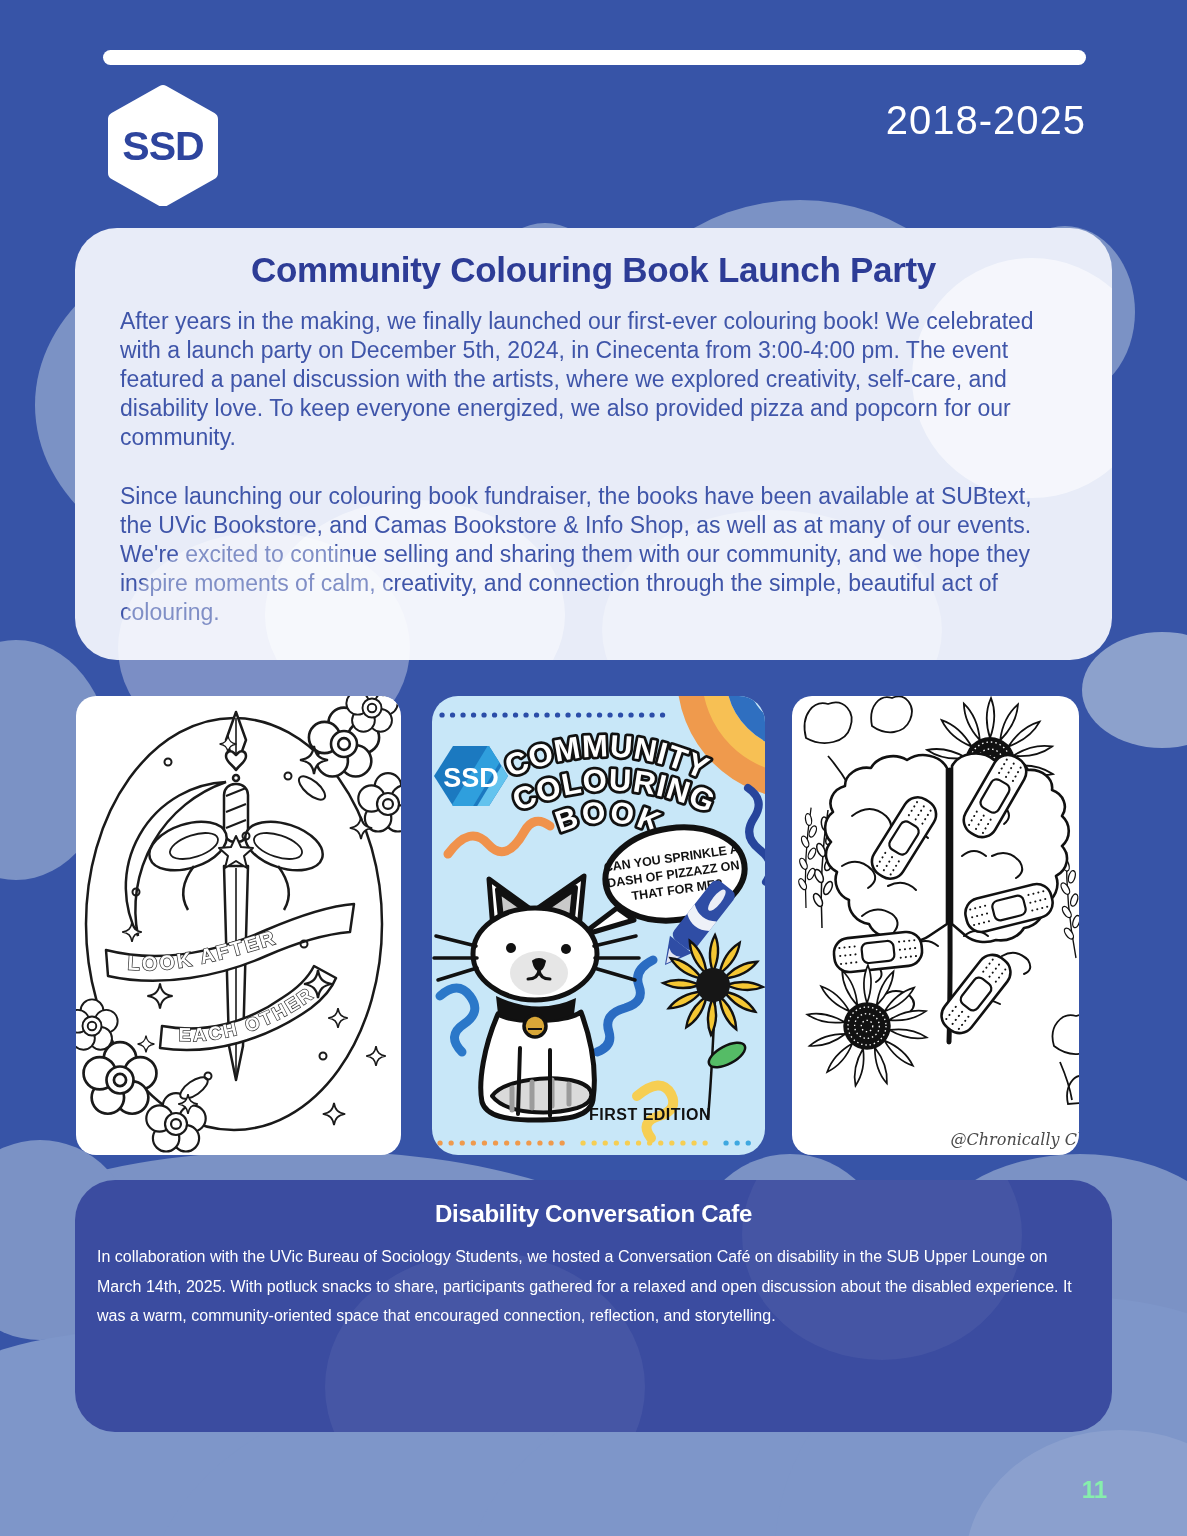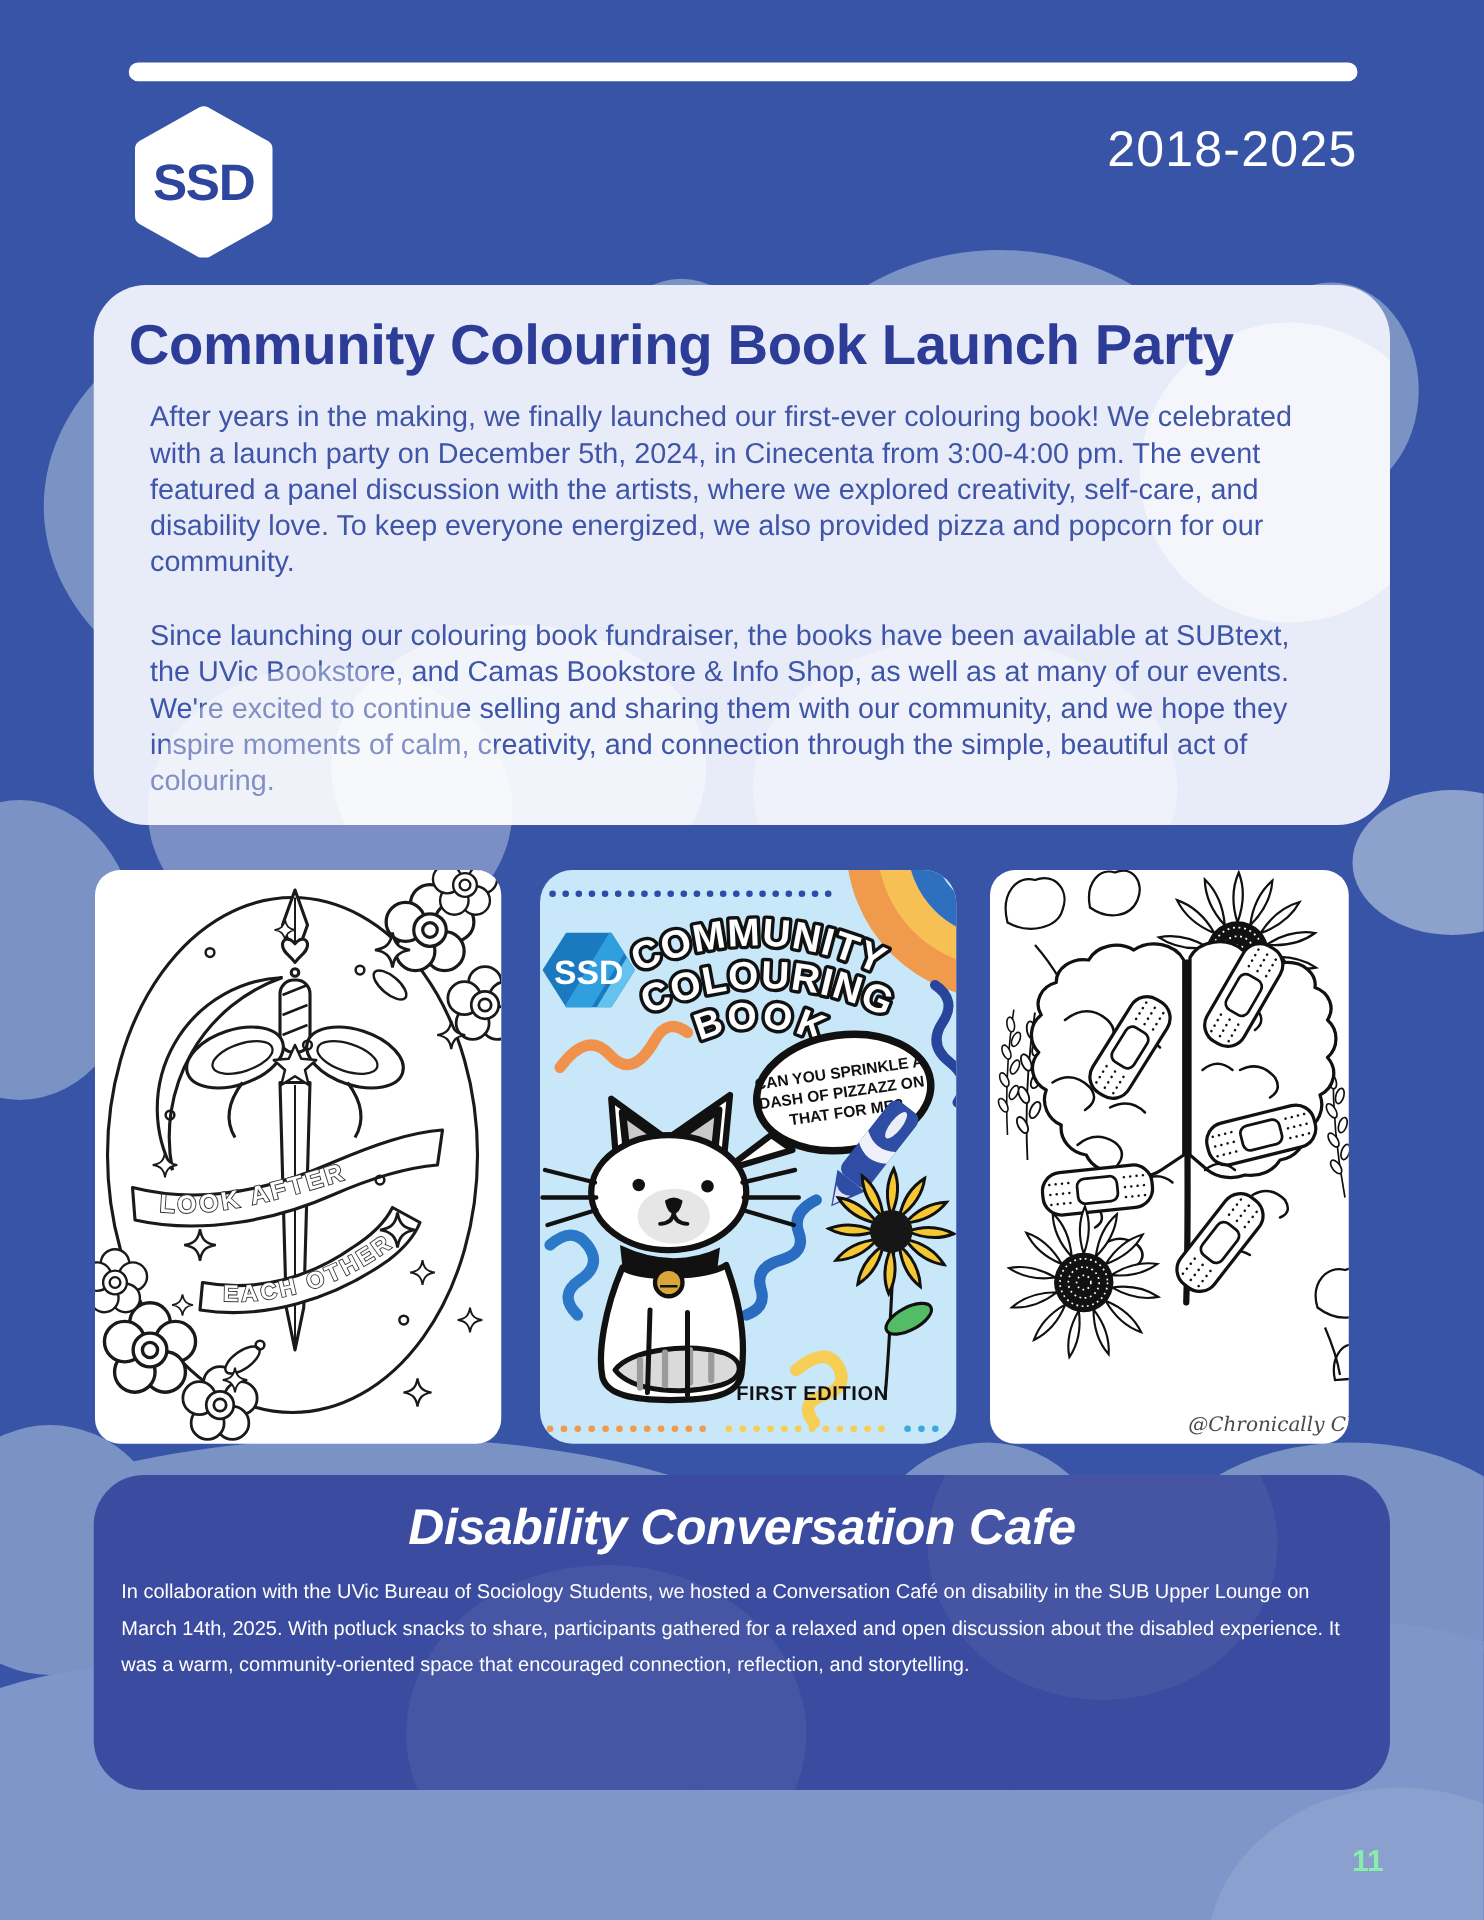--- a/index.html
+++ b/index.html
@@ -20,21 +20,21 @@
   .launch-card{
     left:75px;top:228px;width:1037px;height:432px;background:#E8ECF8;border-radius:42px;
     z-index:1;overflow:hidden;
   }
   .blob{position:absolute;border-radius:50%;pointer-events:none;}
   .launch-card .b1{right:-40px;top:30px;width:240px;height:240px;background:rgba(255,255,255,.55);}
   .launch-card .b2{left:190px;bottom:-70px;width:300px;height:230px;background:rgba(255,255,255,.45);}
   .launch-card .b3{right:170px;bottom:-90px;width:340px;height:240px;background:rgba(255,255,255,.3);}
   .card-inner{position:relative;z-index:1;padding:18px 28px 0 28px;}
   .launch-title{
-    text-align:left;color:#2D3C96;font-size:45px;font-weight:700;letter-spacing:-.3px;margin:4px 0 16px 0;
+    text-align:center;color:#2D3C96;font-size:35px;font-weight:700;letter-spacing:-.3px;margin:4px 0 16px 0;
   }
   .body-text{
     color:#3F55A9;font-size:23px;line-height:29px;margin:17px;
   }
   .body-text + .body-text{margin-top:30px;}
   .white-cloud{
     left:118px;top:532px;width:292px;height:232px;border-radius:50%;
     background:rgba(255,255,255,.34);z-index:2;
   }
   .img-card{top:696px;height:459px;overflow:hidden;z-index:3;background:#ffffff;}
@@ -42,21 +42,21 @@
   .img-cover{left:432px;width:333px;border-radius:26px;background:#C8E7F8;}
   .img-right{left:792px;width:287px;border-radius:20px;}
   .cafe-card{
     left:75px;top:1180px;width:1037px;height:252px;background:#3B4CA0;border-radius:40px;
     z-index:3;overflow:hidden;
   }
   .cafe-card .b1{left:250px;bottom:-90px;width:320px;height:270px;background:rgba(255,255,255,.06);}
   .cafe-card .b2{right:90px;top:-70px;width:280px;height:250px;background:rgba(255,255,255,.05);}
   .cafe-inner{position:relative;z-index:1;padding:16px 22px 0 22px;}
   .cafe-title{
-    text-align:center;color:#ffffff;font-size:40px;font-weight:700;letter-spacing:-.3px;margin:4px 0 14px 0;font-style:italic;
+    text-align:center;color:#ffffff;font-size:24px;font-weight:700;letter-spacing:-.3px;margin:4px 0 14px 0;
   }
   .cafe-text{color:#ffffff;font-size:16px;line-height:29.5px;margin:0;}
   .page-num{
     right:80px;top:1476px;z-index:4;color:#86efac;font-size:24px;font-weight:700;
   }
   svg text{font-family:"Liberation Sans",sans-serif;}
   .wm{font-family:"DejaVu Serif",serif;font-style:italic;}
 </style>
 </head>
 <body>

